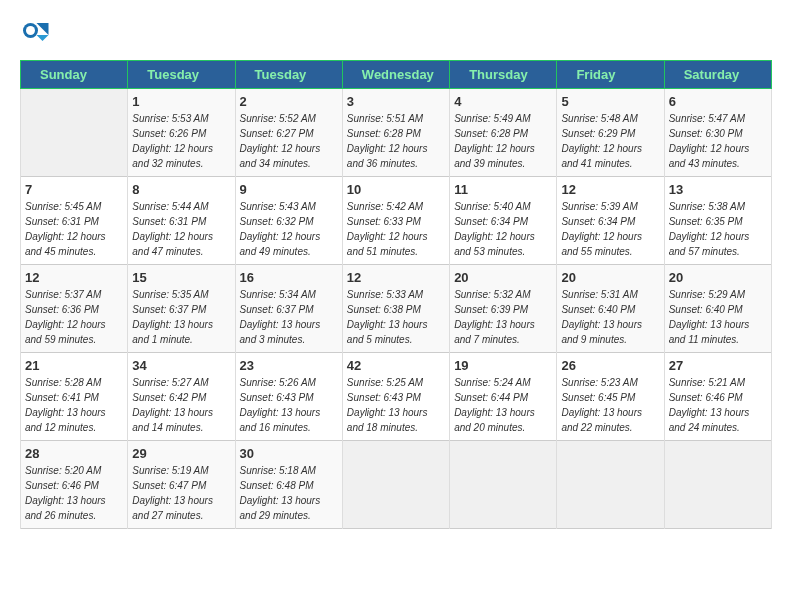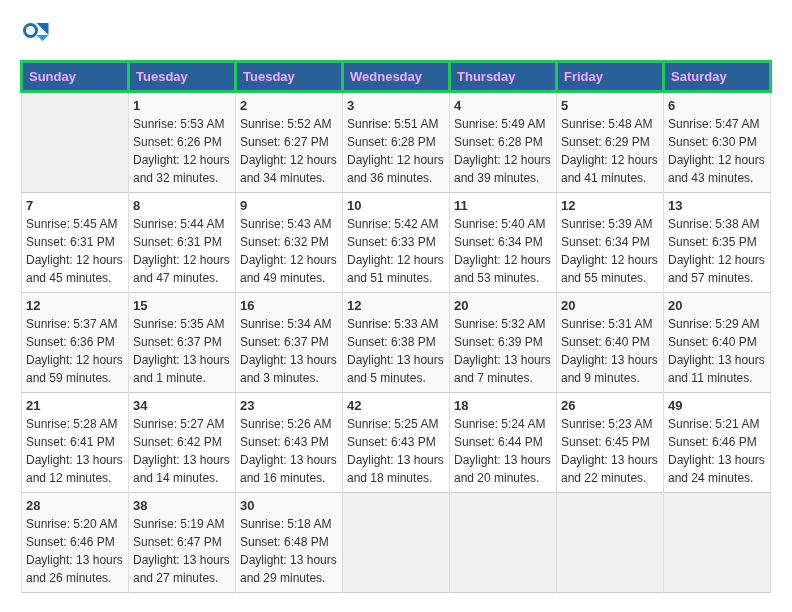--- a/index.html
+++ b/index.html
@@ -47,26 +47,26 @@
       font-size: 16px;
       color: #555;
     }
     table {
       width: 100%;
       border-collapse: collapse;
       table-layout: fixed;
     }
     thead tr th {
       background-color: #2a6099;
-      color: #f0abfc;
+      color: #86efac;
       font-size: 13px;
       font-weight: bold;
-      padding: 6px 6px;
+      padding: 6px 19px;
       text-align: left;
-      border: 3px solid #22c55e;
+      border: 1px solid #22c55e;
     }
     tbody tr {
       border-bottom: 1px solid #ccc;
     }
     tbody td {
       vertical-align: top;
       padding: 5px 4px;
       font-size: 11px;
       color: #333;
       border-right: 1px solid #ddd;
@@ -77,23 +77,24 @@
     tbody tr:nth-child(odd) td {
       background: #f9f9f9;
     }
     .day-num {
       font-weight: bold;
       font-size: 13px;
       display: block;
       margin-bottom: 2px;
     }
     .day-info {
-      font-size: 12px;
+      font-size: 10px;
       line-height: 1.5;
       color: #333;
+      font-style: italic;
     }
     .empty-cell {
       background: #f0f0f0 !important;
     }
   </style>
 </head>
 <body>
 
 <div class="header-area">
   <div class="logo">
@@ -225,39 +226,39 @@
         </td>
         <td>
           <span class="day-num">23</span>
           <div class="day-info">Sunrise: 5:26 AM<br>Sunset: 6:43 PM<br>Daylight: 13 hours and 16 minutes.</div>
         </td>
         <td>
           <span class="day-num">42</span>
           <div class="day-info">Sunrise: 5:25 AM<br>Sunset: 6:43 PM<br>Daylight: 13 hours and 18 minutes.</div>
         </td>
         <td>
-          <span class="day-num">18</span>
+          <span class="day-num">19</span>
           <div class="day-info">Sunrise: 5:24 AM<br>Sunset: 6:44 PM<br>Daylight: 13 hours and 20 minutes.</div>
         </td>
         <td>
           <span class="day-num">26</span>
           <div class="day-info">Sunrise: 5:23 AM<br>Sunset: 6:45 PM<br>Daylight: 13 hours and 22 minutes.</div>
         </td>
         <td>
-          <span class="day-num">49</span>
+          <span class="day-num">27</span>
           <div class="day-info">Sunrise: 5:21 AM<br>Sunset: 6:46 PM<br>Daylight: 13 hours and 24 minutes.</div>
         </td>
       </tr>
       <tr>
         <td>
           <span class="day-num">28</span>
           <div class="day-info">Sunrise: 5:20 AM<br>Sunset: 6:46 PM<br>Daylight: 13 hours and 26 minutes.</div>
         </td>
         <td>
-          <span class="day-num">38</span>
+          <span class="day-num">29</span>
           <div class="day-info">Sunrise: 5:19 AM<br>Sunset: 6:47 PM<br>Daylight: 13 hours and 27 minutes.</div>
         </td>
         <td>
           <span class="day-num">30</span>
           <div class="day-info">Sunrise: 5:18 AM<br>Sunset: 6:48 PM<br>Daylight: 13 hours and 29 minutes.</div>
         </td>
         <td class="empty-cell"></td>
         <td class="empty-cell"></td>
         <td class="empty-cell"></td>
         <td class="empty-cell"></td>

